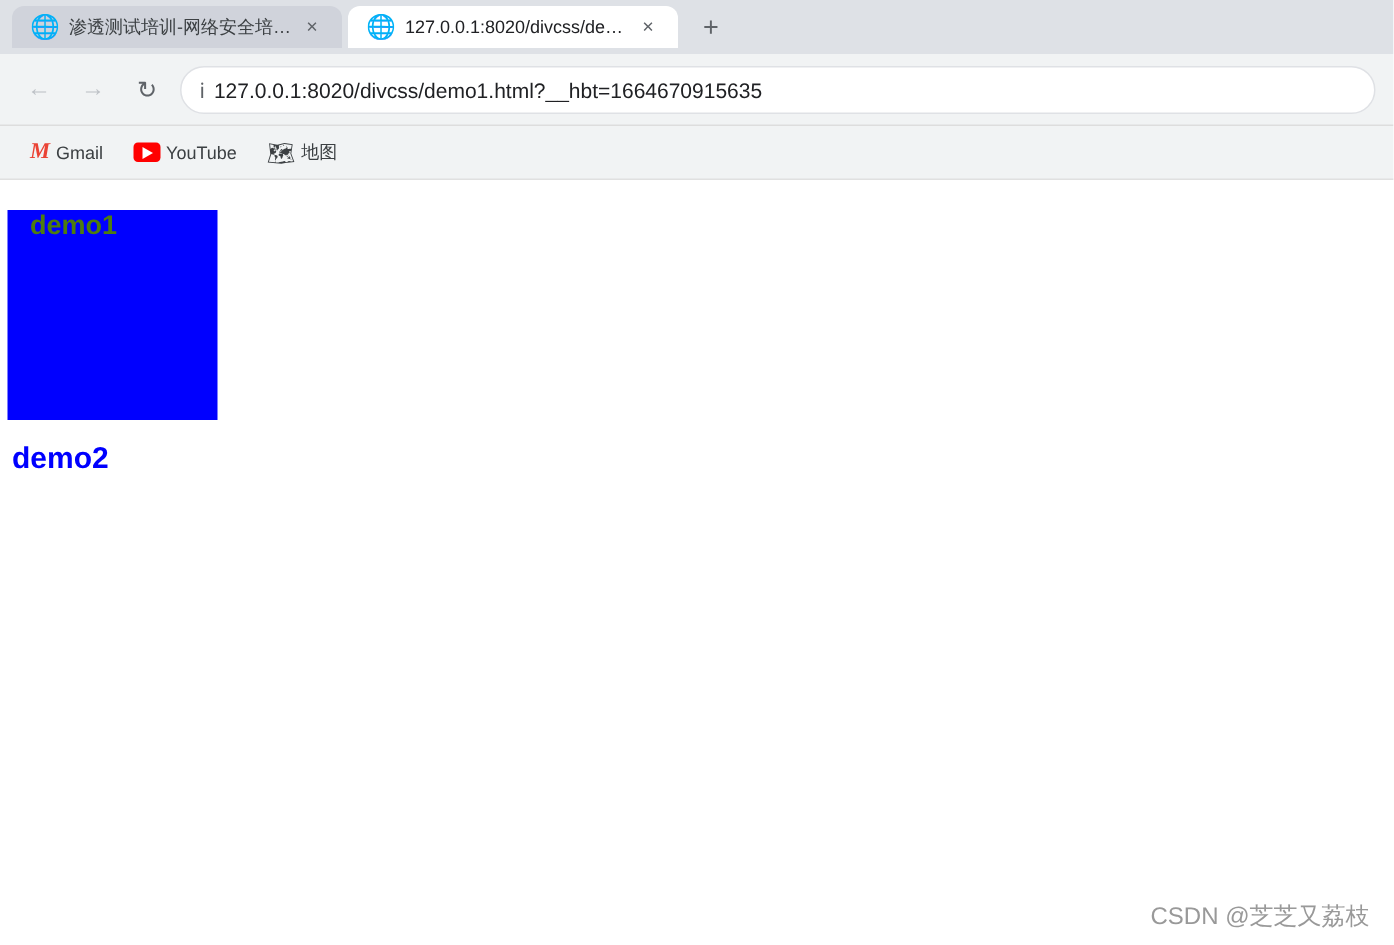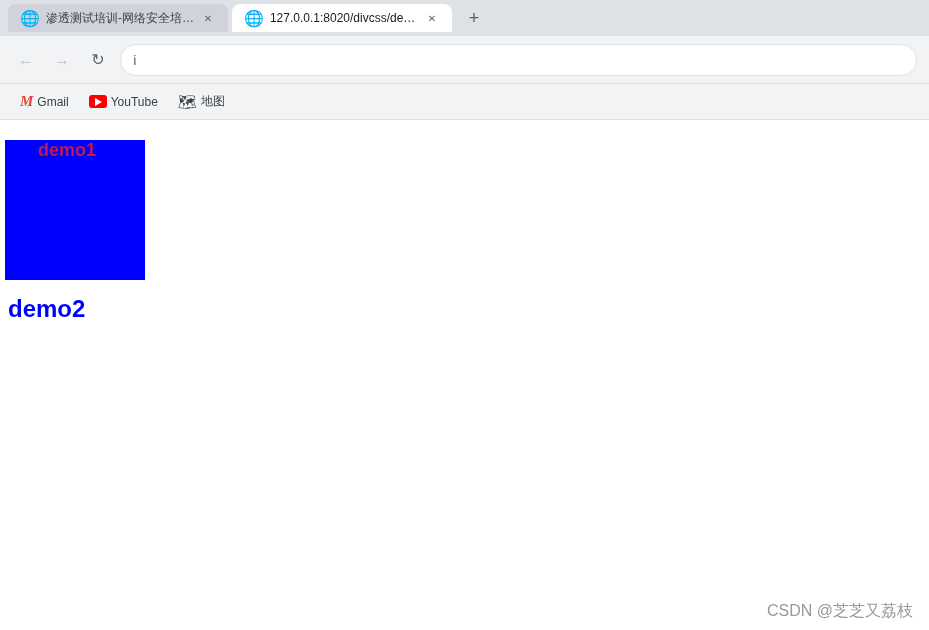--- a/index.html
+++ b/index.html
@@ -139,41 +139,40 @@
     }
 
     
     .page-content {
       background: #fff;
       padding: 20px;
       height: calc(630px - 36px - 48px - 36px);
       position: relative;
     }
     .demo1-text {
-      color: #be185d;
+      color: #4d7c0f;
       font-size: 18px;
       font-weight: bold;
       position: absolute;
       top: 20px;
       left: 20px;
       z-index: 2;
-      margin-left: 18px;
     }
     .blue-box {
       width: 140px;
       height: 140px;
       background: blue;
       position: absolute;
       top: 20px;
       left: 5px;
       z-index: 1;
     }
     .demo2-text {
       color: blue;
-      font-size: 24px;
+      font-size: 20px;
       font-weight: bold;
       position: absolute;
       top: 175px;
       left: 8px;
     }
 
     
     .csdn-watermark {
       position: absolute;
       bottom: 8px;
@@ -230,20 +229,21 @@
       <span>←</span>
     </div>
     <div class="nav-btn disabled">
       <span>→</span>
     </div>
     <div class="nav-btn">
       <span>↻</span>
     </div>
     <div class="address-input">
       <span class="address-lock">ℹ</span>
+      <span class="address-text">127.0.0.1:8020/divcss/demo1.html?__hbt=1664670915635</span>
     </div>
   </div>
 
   <div class="bookmarks-bar">
     <div class="bookmark-item">
       <span style="font-family: serif; font-style: italic; font-weight: bold; color: #EA4335; font-size: 15px;">M</span>
       <span>Gmail</span>
     </div>
     <div class="bookmark-item">
       <span>

